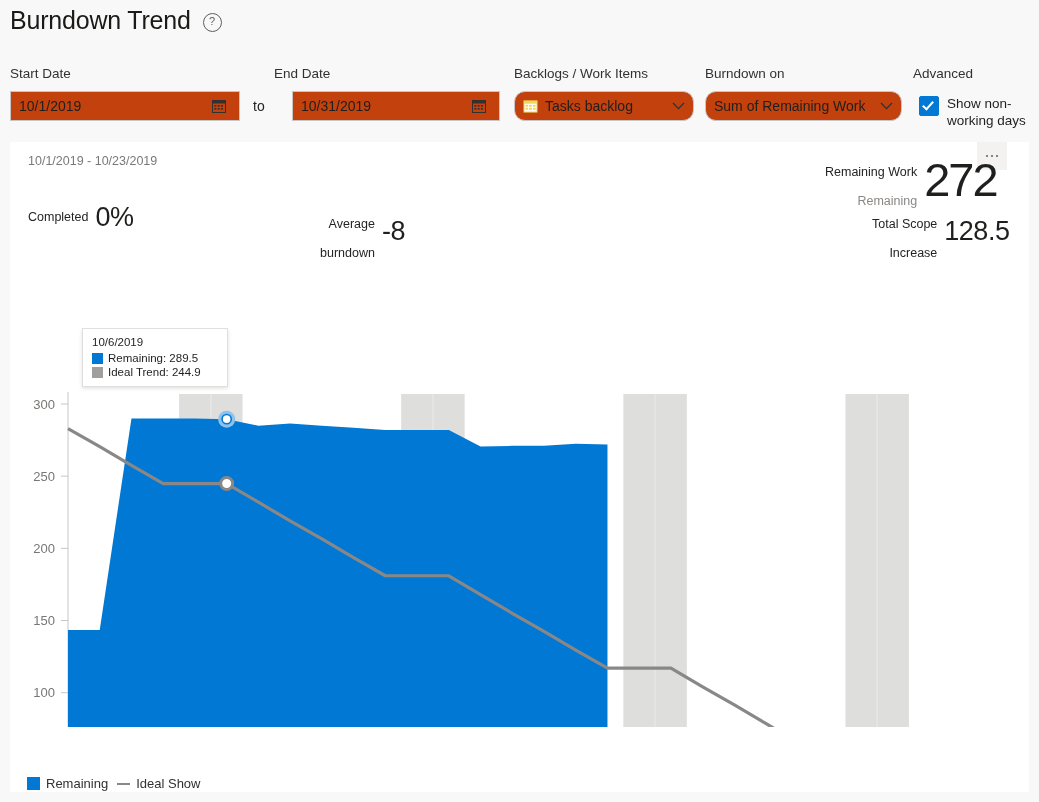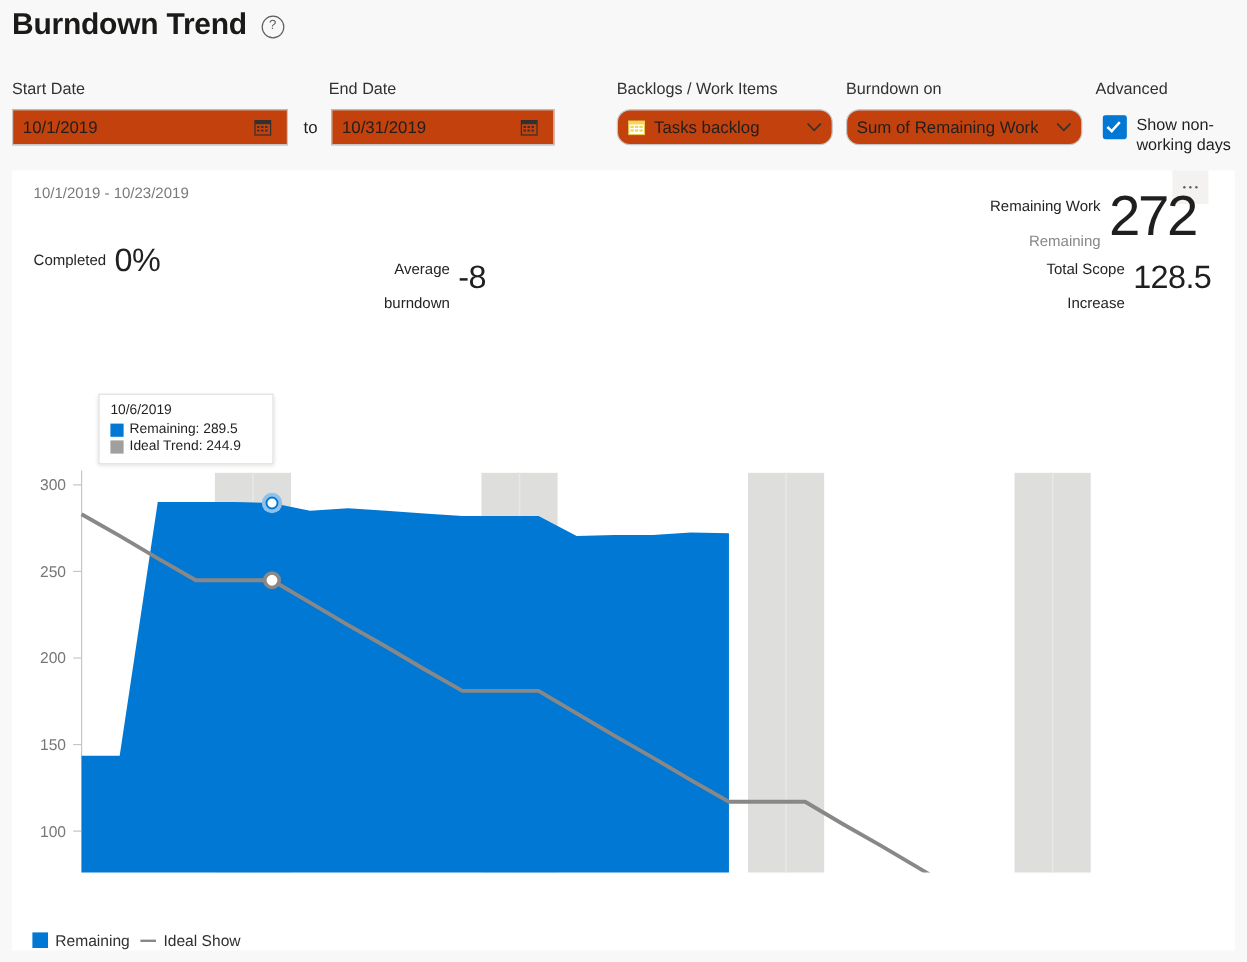--- a/index.html
+++ b/index.html
@@ -11,21 +11,21 @@
     overflow: hidden;
   }
   #app { position: relative; width: 1039px; height: 802px; }
 
   
   .page-title-row {
     position: absolute; left: 10px; top: 6px;
     display: flex; align-items: center; gap: 12px;
   }
   .page-title {
-    font-size: 25px; font-weight: 700; letter-spacing: -0.2px;
+    font-size: 25px; font-weight: 400; letter-spacing: -0.2px;
     color: #1b1a19;
     text-align: right;
   }
   .help-icon {
     width: 17px; height: 17px; border-radius: 50%;
     border: 1.3px solid #605e5c; color: #605e5c;
     font-size: 11px; line-height: 15px; text-align: center;
     margin-top: 4px; cursor: pointer;
   }
 
@@ -145,21 +145,21 @@
               <rect x="6.6" y="10" width="2" height="1.6"></rect>
               <rect x="9.9" y="10" width="2" height="1.6"></rect>
             </g>
           </svg>
       </span>
     </div>
 
     <div class="to-label" style="left:253px; top:38px;">to</div>
 
     <div class="field-label" style="left:274px; top:6px;">End Date</div>
-    <div class="ctl" style="left:276px; top:31px; width:186px;">
+    <div class="ctl" style="left:292px; top:31px; width:208px;">
       <input type="text" value="10/31/2019" style="">
       <span class="cal-icon">
         <svg width="16" height="16" viewBox="0 0 16 16">
             <rect x="1.5" y="2.5" width="13" height="12" fill="none" stroke="#323130"></rect>
             <rect x="1.5" y="2.5" width="13" height="3" fill="#323130"></rect>
             <g fill="#323130">
               <rect x="3.3" y="7" width="2" height="1.6"></rect>
               <rect x="6.6" y="7" width="2" height="1.6"></rect>
               <rect x="9.9" y="7" width="2" height="1.6"></rect>
               <rect x="3.3" y="10" width="2" height="1.6"></rect>

